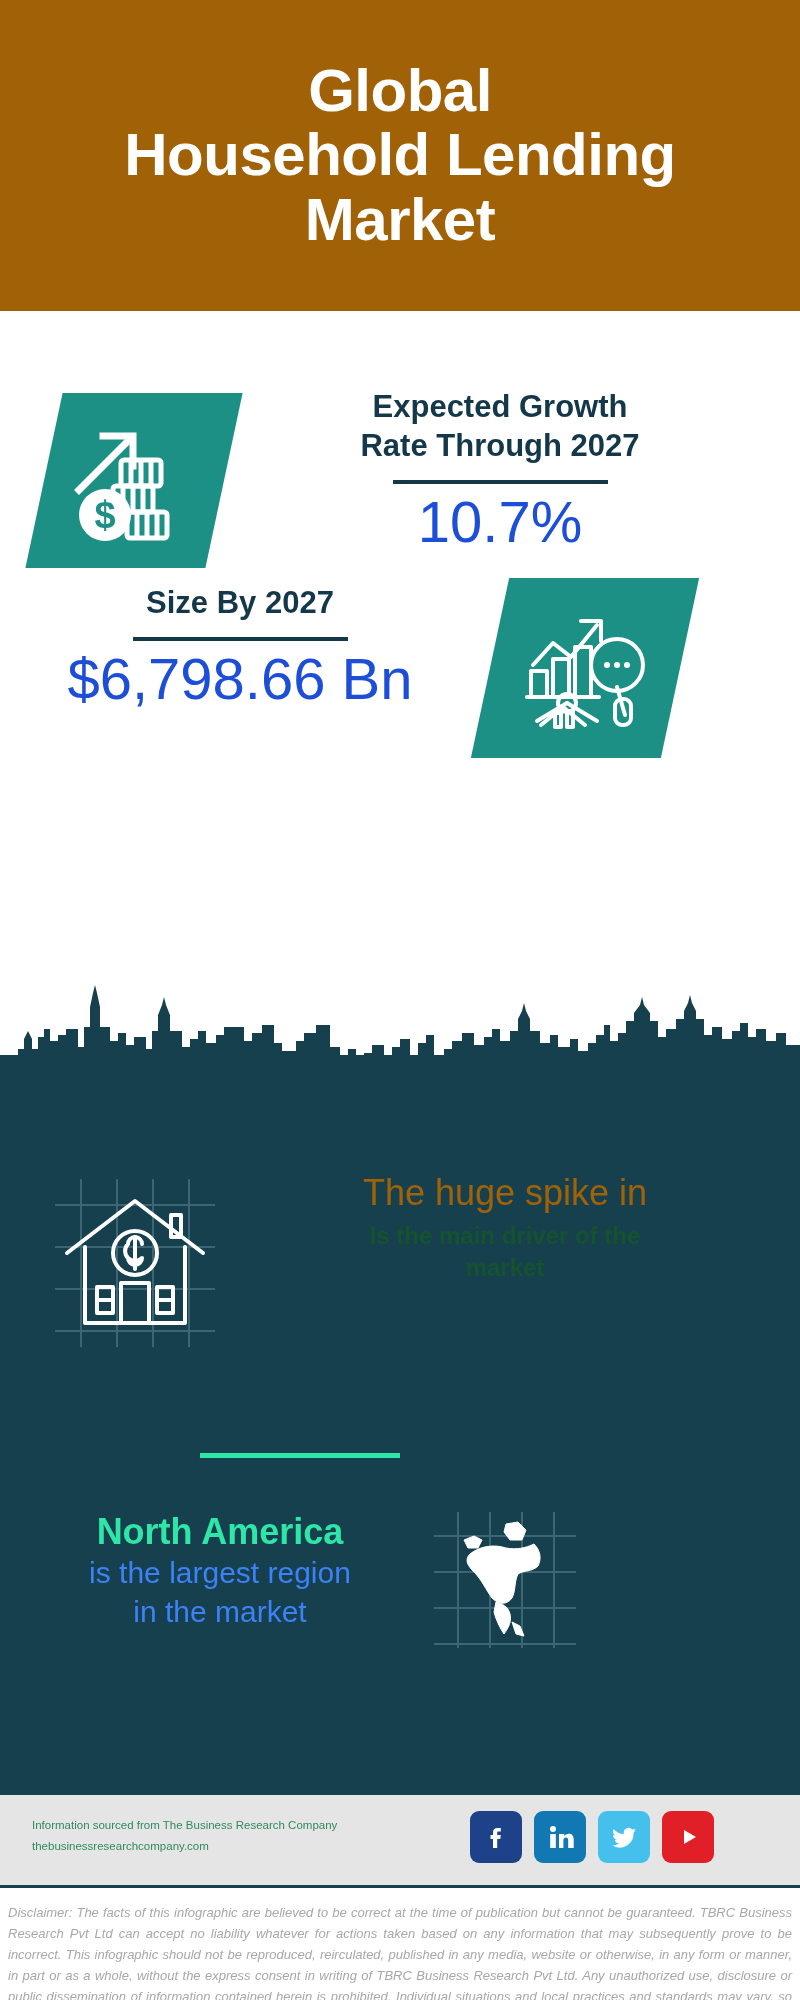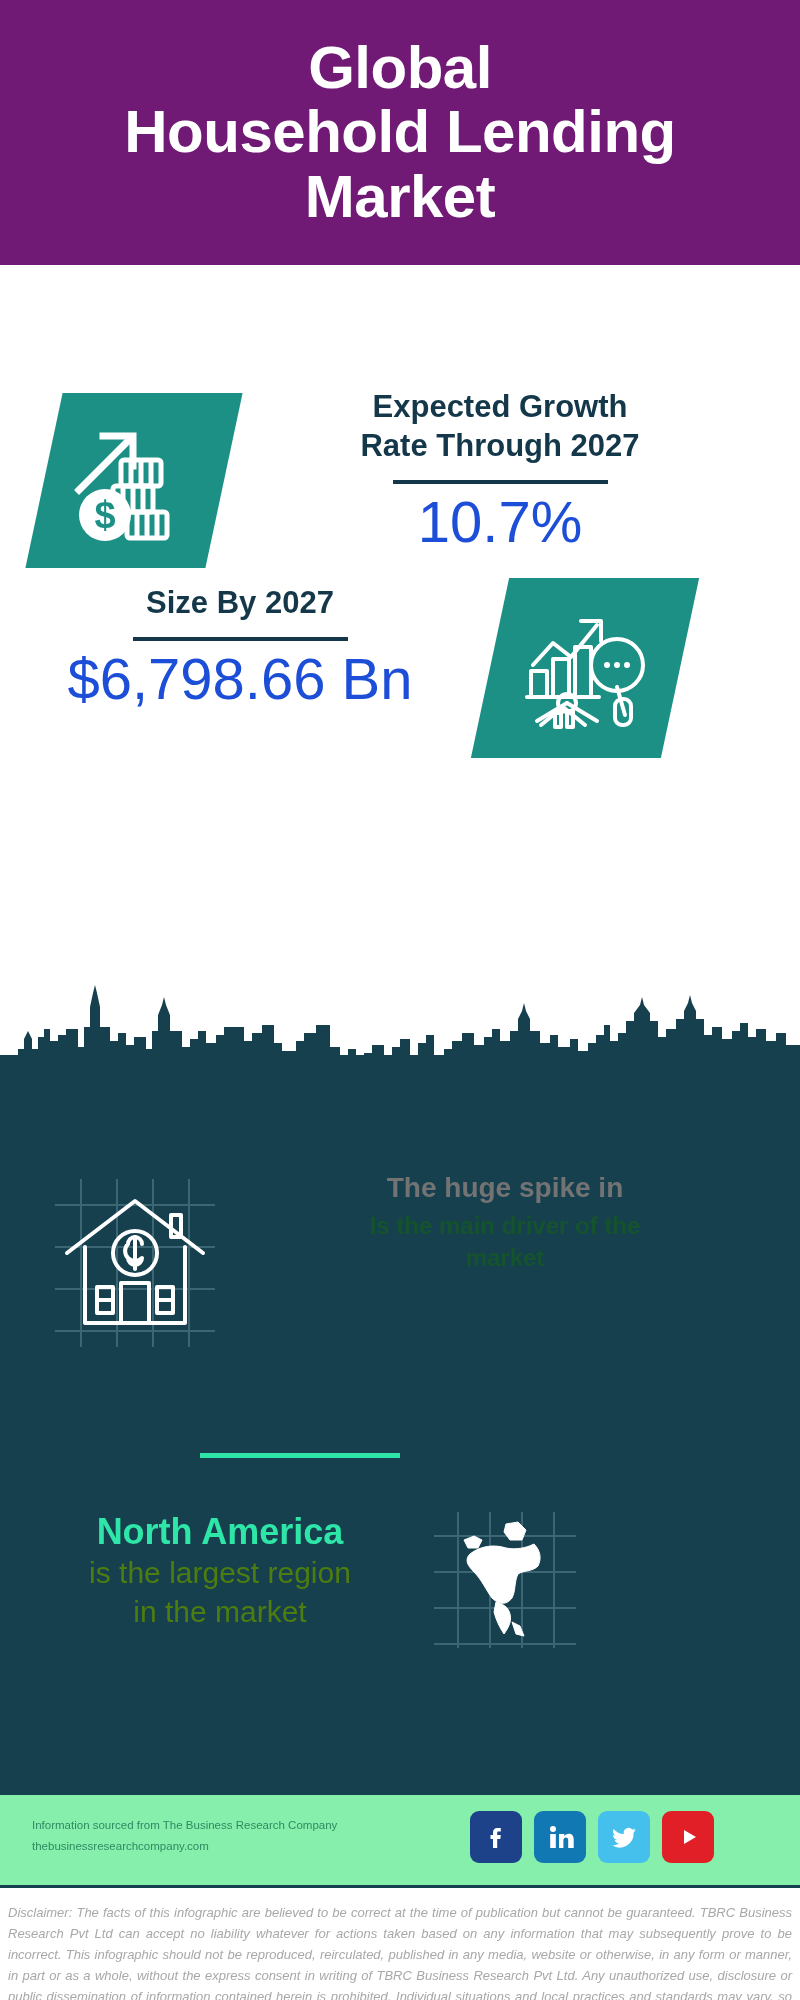--- a/index.html
+++ b/index.html
@@ -5,22 +5,22 @@
   * { margin:0; padding:0; box-sizing:border-box; }
   body {
     width:800px; height:2000px;
     font-family:"Liberation Sans", sans-serif;
     background:#ffffff; overflow:hidden;
   }
   .page { position:relative; width:800px; height:2000px; background:#fff; }
 
   
   .header {
-    position:absolute; left:0; top:0; width:800px; height:265px;
-    background:#701a75; display:flex; align-items:center; justify-content:center;
+    position:absolute; left:0; top:0; width:800px; height:311px;
+    background:#a16207; display:flex; align-items:center; justify-content:center;
   }
   .header-title {
     color:#ffffff; font-size:60px; font-weight:bold; line-height:1.07;
     text-align:center; letter-spacing:-0.5px; width:720px;
     font-family:"Liberation Sans", sans-serif;
   }
 
   
   .stat1 { position:absolute; left:0; top:313px; width:800px; height:265px; }
   .par-icon {
@@ -53,40 +53,40 @@
   .skyline {
     position:absolute; left:0; top:985px; width:800px; height:115px;
   }
 
   
   .driver { position:absolute; left:0; top:1160px; width:800px; height:290px; }
   .grid-icon-box { position:absolute; }
   .driver-icon { left:45px; top:15px; width:180px; height:175px; }
   .driver-text { position:absolute; left:240px; top:10px; width:530px; text-align:center; }
   .accent-head {
-    color:#737373; font-size:28px; font-weight:bold; line-height:1.28;
+    color:#a16207; font-size:36px; font-weight:normal; line-height:1.28;
   }
   .white-sub {
     color:#14532d; font-size:24px; font-weight:bold; line-height:1.32; margin-top:4px;
   }
   .rule-green {
     position:absolute; left:200px; top:1453px; width:200px; height:5px; background:#2ee6a8;
   }
 
   
   .region { position:absolute; left:0; top:1490px; width:644px; height:270px; }
   .region-text { position:absolute; left:20px; top:20px; width:400px; text-align:center; }
   .region-head { color:#2ee6a8; font-size:36px; font-weight:bold; line-height:1.2; }
-  .region-sub { color:#4d7c0f; font-size:30px; line-height:1.3; }
+  .region-sub { color:#3b82f6; font-size:30px; line-height:1.3; }
   .region-icon { left:430px; top:20px; width:150px; height:140px; }
 
   
   .footer {
     position:absolute; left:0; top:1795px; width:800px; height:93px;
-    background:#86efac; border-bottom:3px solid #17404f;
+    background:#e5e5e5; border-bottom:3px solid #17404f;
   }
   .footer-src {
     position:absolute; left:32px; top:20px; width:350px;
     color:#2f8a62; font-size:11.5px; line-height:1.85;
   }
   .social-row { position:absolute; left:470px; top:16px; display:flex; gap:12px; }
   .social {
     width:52px; height:52px; border-radius:9px;
     display:flex; align-items:center; justify-content:center;
   }

